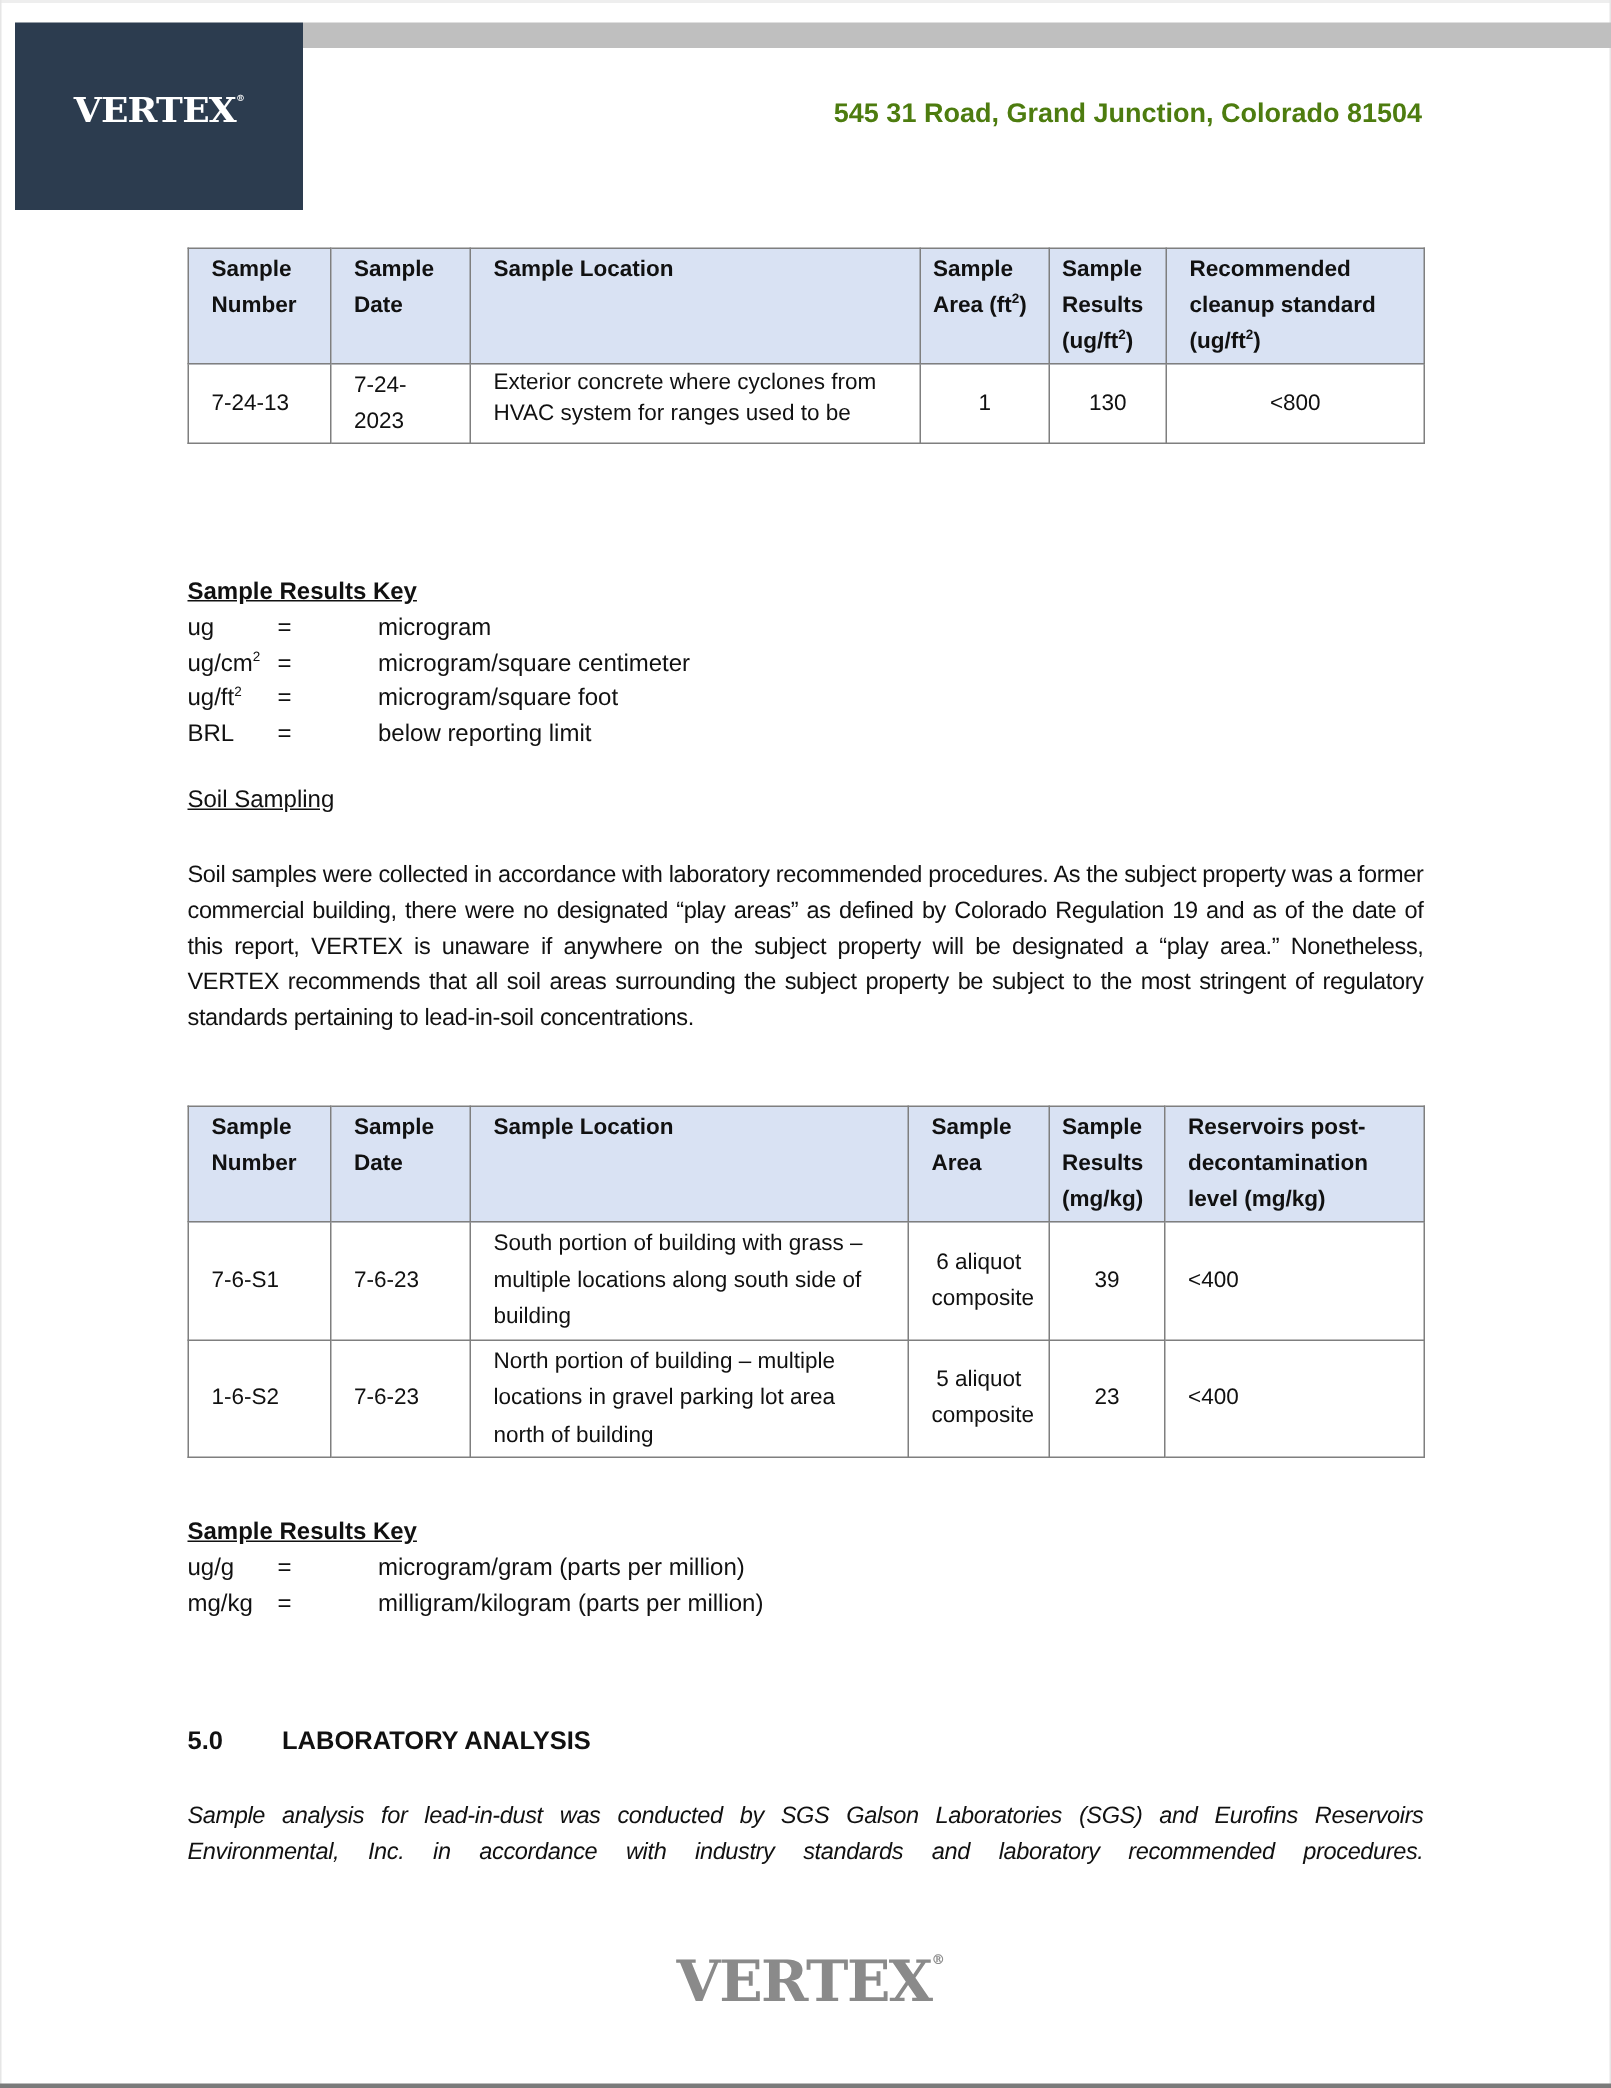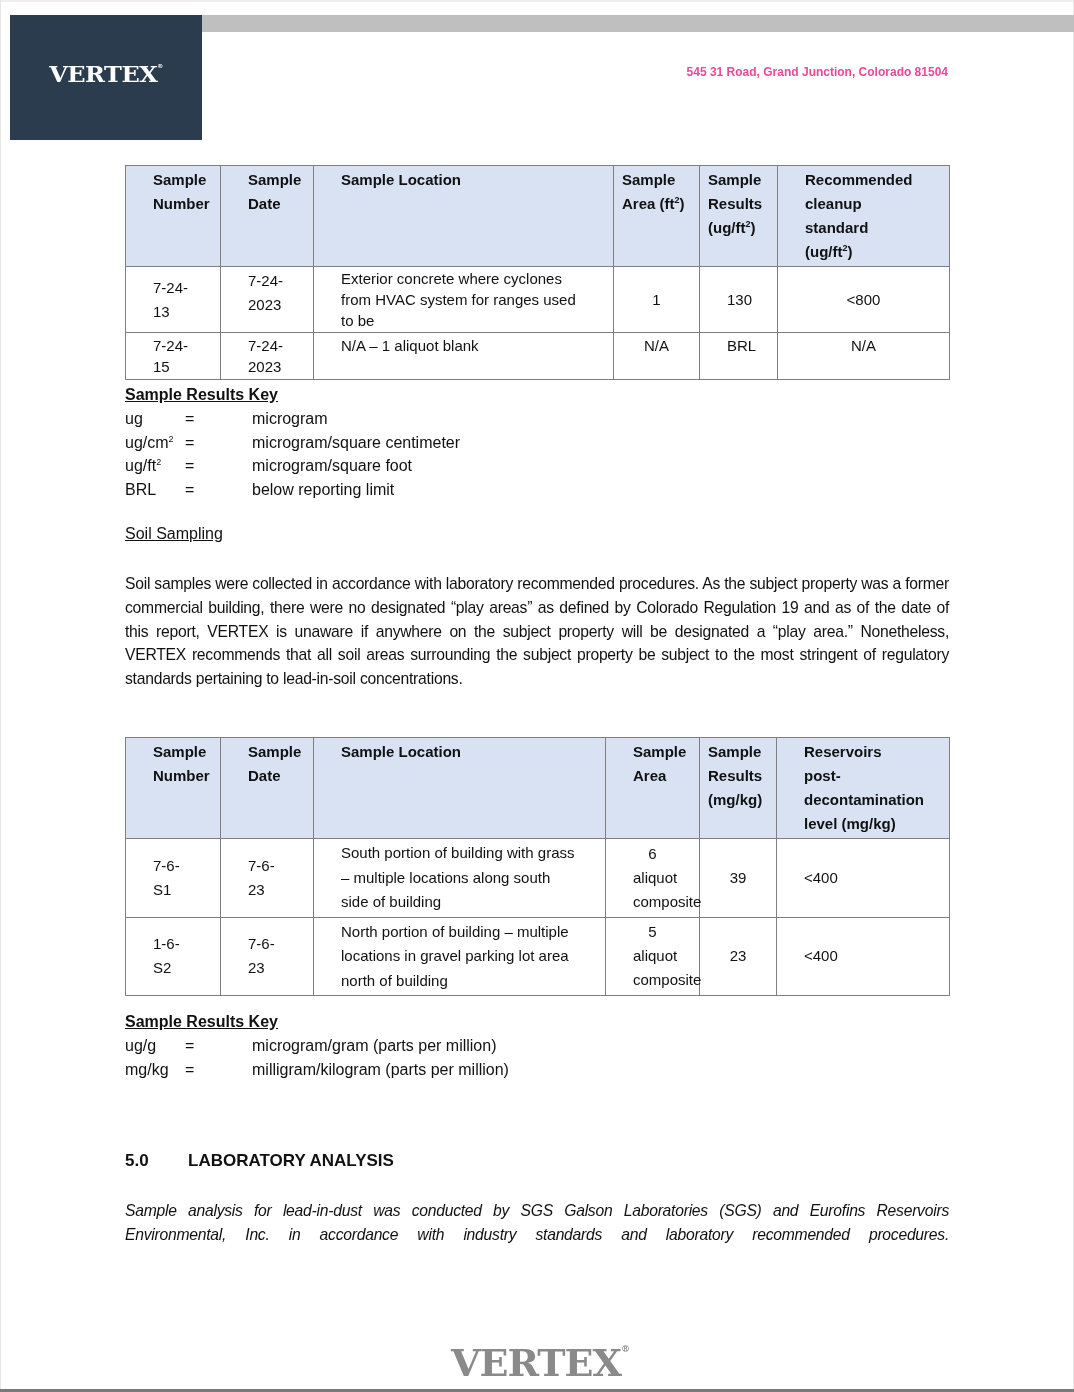--- a/index.html
+++ b/index.html
@@ -20,51 +20,51 @@
     }
     .logo-text {
       font-family: "DejaVu Serif", serif; font-weight: bold; color: #ffffff;
       font-size: 24px; letter-spacing: -0.5px; transform: scaleY(0.95);
       position: relative; top: -4px;
     }
     .logo-reg { font-size: 6px; vertical-align: top; position: relative; top: 3px; }
     .header-bar { position: absolute; left: 202px; top: 15px; width: 872px; height: 17px; background: #bfbfbf; }
     .address {
       position: absolute; right: 126px; top: 65px;
-      font-family: "Liberation Sans", sans-serif; font-weight: bold; font-size: 12px;
-      color: #ec4899;
+      font-family: "Liberation Sans", sans-serif; font-weight: bold; font-size: 18px;
+      color: #4d7c0f;
     }
 
     .content { position: absolute; left: 125px; width: 824px; }
     table.data {
       border-collapse: collapse; width: 824px; font-size: 15px; table-layout: fixed;
     }
     table.data th, table.data td {
-      border: 1px solid #7f7f7f; padding: 2px 27px; vertical-align: top; line-height: 24px;
+      border: 1px solid #7f7f7f; padding: 2px 15px; vertical-align: top; line-height: 24px;
     }
     table.data th { background: #d9e2f3; font-weight: bold; text-align: left; }
     table.data td.c { text-align: center; }
     table.data td.m { vertical-align: middle; }
     sup { font-size: 9px; line-height: 0; }
 
     .note { font-size: 15.5px; line-height: 24px; }
     .key-title { font-weight: bold; text-decoration: underline; font-size: 16px; line-height: 24px; }
     .key-row { display: flex; font-size: 16px; line-height: 23.5px; }
     .key-row .k { width: 60px; }
     .key-row .eq { width: 67px; }
     .subhead { text-decoration: underline; font-size: 16px; }
     .para {
       font-size: 15.7px; line-height: 23.8px; text-align: justify;
       font-family: "Liberation Sans", sans-serif; letter-spacing: -0.25px;
     }
     .section-title { font-weight: bold; font-size: 17px; display: flex; }
     .section-title .num { width: 63px; }
     .footer-logo {
       position: absolute; left: 400px; top: 1298px; width: 280px; text-align: center;
-      font-family: "DejaVu Serif", serif; font-weight: bold; color: #8a8a8a; font-size: 38px; letter-spacing: -1px; margin-top: 42px;
+      font-family: "DejaVu Serif", serif; font-weight: bold; color: #8a8a8a; font-size: 38px; letter-spacing: -1px;
     }
     .footer-logo .logo-reg { font-size: 9px; top: 4px; color: #8a8a8a; }
   </style>
 </head>
 <body>
 
 <div class="page-edge-top"></div>
 <div class="page-edge-left"></div>
 <div class="page-edge-right"></div>
 
@@ -96,28 +96,20 @@
     </thead>
     <tbody>
       <tr>
         <td class="m">7-24-13</td>
         <td>7-24-2023</td>
         <td style="line-height:21px;padding-top:1px;padding-bottom:1px;">Exterior concrete where cyclones from HVAC system for ranges used to be</td>
         <td class="c m">1</td>
         <td class="c m">130</td>
         <td class="c m">&lt;800</td>
       </tr>
-      <tr>
-        <td style="line-height:21px;">7-24-15</td>
-        <td style="line-height:21px;">7-24-2023</td>
-        <td style="line-height:21px;">N/A – 1 aliquot blank</td>
-        <td class="c" style="line-height:21px;">N/A</td>
-        <td class="c" style="line-height:21px;">BRL</td>
-        <td class="c" style="line-height:21px;">N/A</td>
-      </tr>
     </tbody>
   </table>
 </div>
 
 <div class="content" style="top:383px;">
   <div class="key-title">Sample Results Key</div>
   <div class="key-row">
     <span class="k"><span>ug</span></span>
     <span class="eq">=</span>
     <span>microgram</span>

